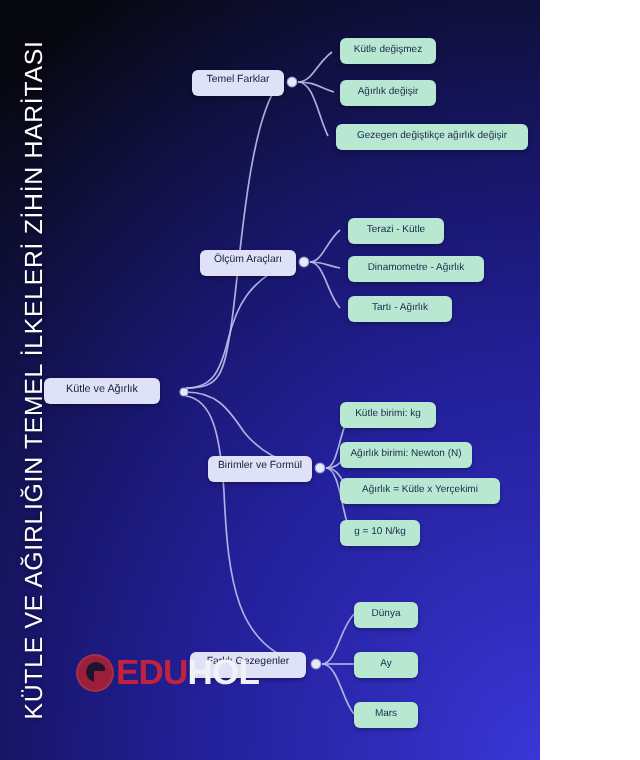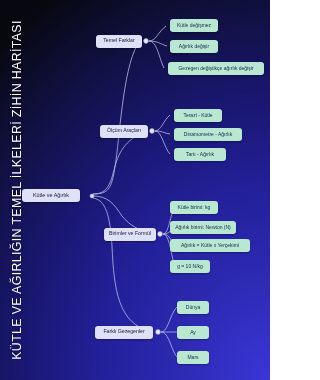--- a/index.html
+++ b/index.html
@@ -201,14 +201,19 @@
   <div class="node node-leaf" style="left:170px; top:201px; width:48px;">Kütle birimi: kg</div>
   <div class="node node-leaf" style="left:170px; top:221px; width:66px;">Ağırlık birimi: Newton (N)</div>
   <div class="node node-leaf" style="left:170px; top:239px; width:80px;">Ağırlık = Kütle x Yerçekimi</div>
   <div class="node node-leaf" style="left:170px; top:260px; width:40px;">g = 10 N/kg</div>
 
   <div class="node node-branch" style="left:95px; top:326px; width:58px;">Farklı Gezegenler</div>
   <div class="node node-leaf" style="left:177px; top:301px; width:32px;">Dünya</div>
   <div class="node node-leaf" style="left:177px; top:326px; width:32px;">Ay</div>
   <div class="node node-leaf" style="left:177px; top:351px; width:32px;">Mars</div>
 
+  <div id="watermark">
+    <div id="wm-mark"></div>
+    <span class="wm-text" id="wm-edu">EDU</span>
+    <span class="wm-text" id="wm-hol">HOL</span>
+  </div>
 
 </div>
 
 </body></html>

